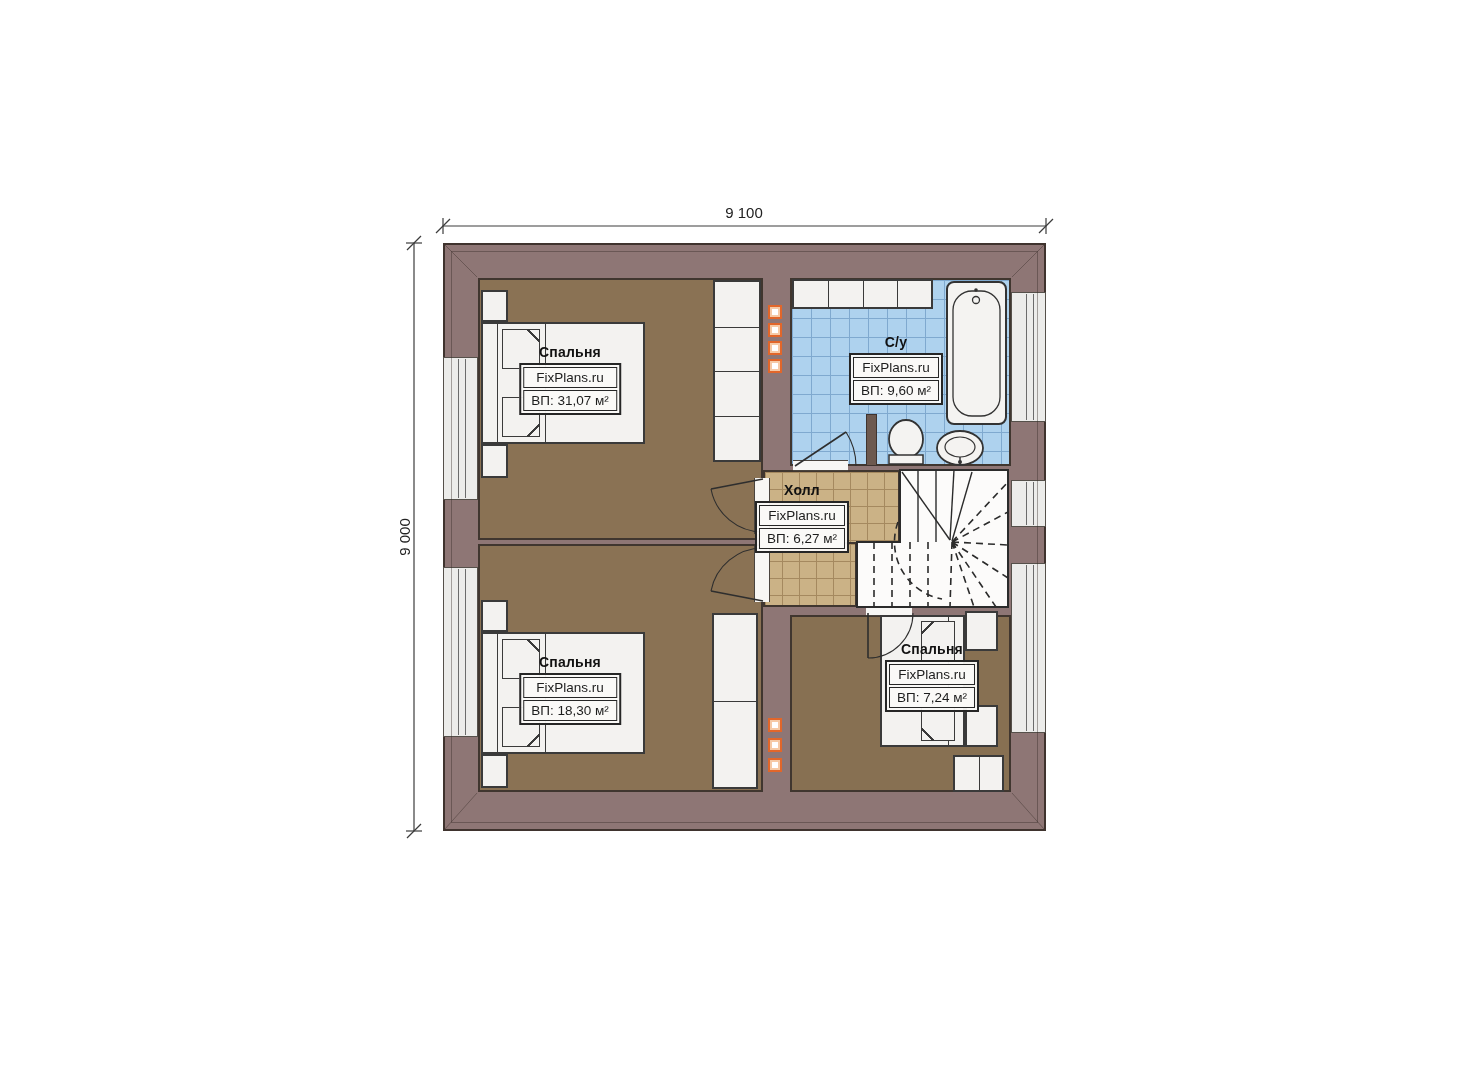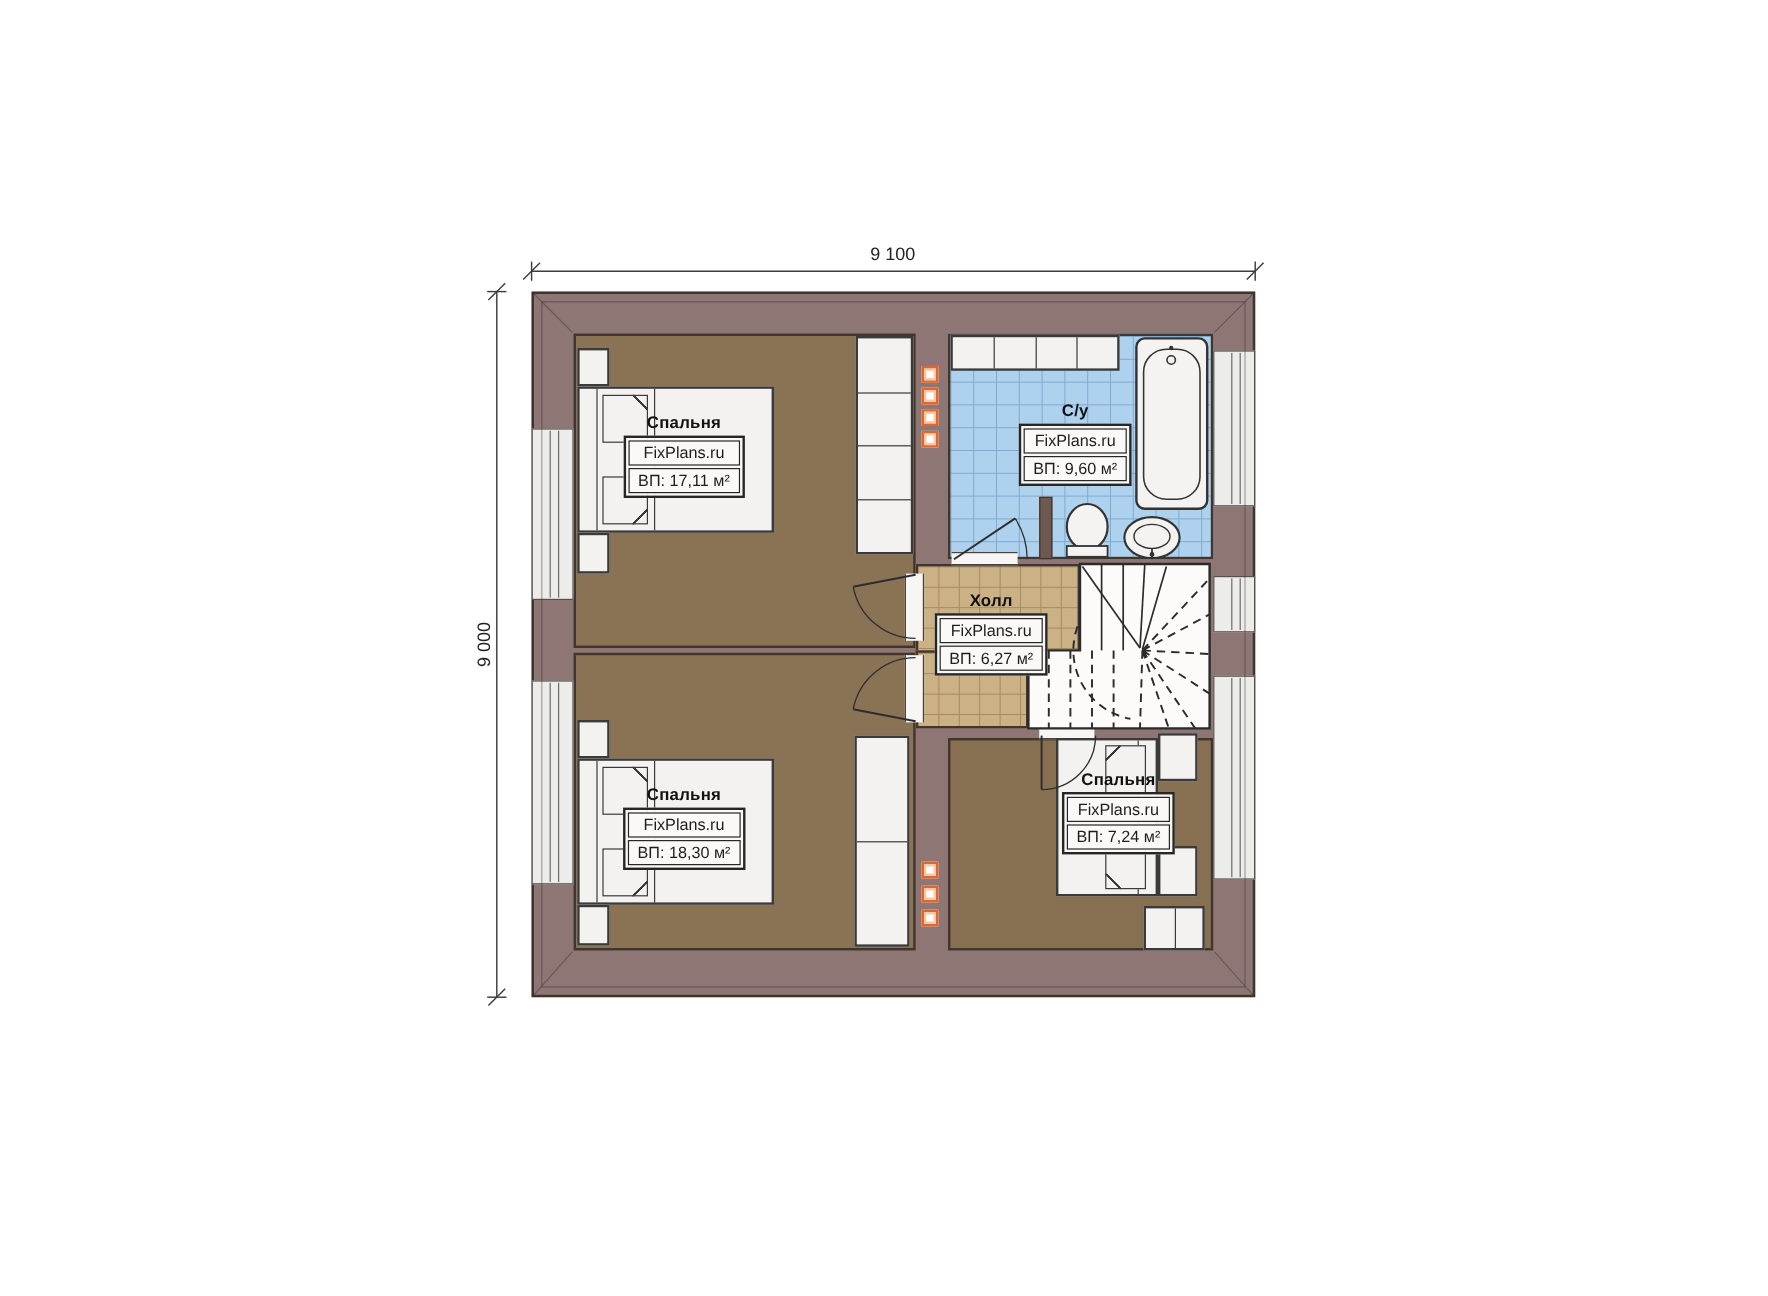--- a/index.html
+++ b/index.html
@@ -229,33 +229,33 @@
       <ellipse cx="960" cy="447" rx="15" ry="10" fill="none" stroke-width="1.2"></ellipse>
       <line x1="960" y1="457" x2="960" y2="466" stroke-width="1.5"></line>
       <circle cx="960" cy="462" r="2" fill="#333" stroke="none"></circle>
     </g>
   </svg>
 
   <div class="abs room-label" style="left:570px;top:344px;">
     <div class="room-name">Спальня</div>
     <div class="label-box">
       <div class="label-row">FixPlans.ru</div>
-      <div class="label-row">ВП: 17,11 м²</div>
+      <div class="label-row">ВП: 31,07 м²</div>
     </div>
   </div>
 
   <div class="abs room-label" style="left:896px;top:334px;">
     <div class="room-name">С/у</div>
     <div class="label-box">
       <div class="label-row">FixPlans.ru</div>
       <div class="label-row">ВП: 9,60 м²</div>
     </div>
   </div>
 
-  <div class="abs room-label" style="left:826px;top:482px;margin-top:10px;">
+  <div class="abs room-label" style="left:802px;top:482px;">
     <div class="room-name">Холл</div>
     <div class="label-box">
       <div class="label-row">FixPlans.ru</div>
       <div class="label-row">ВП: 6,27 м²</div>
     </div>
   </div>
 
   <div class="abs room-label" style="left:570px;top:654px;">
     <div class="room-name">Спальня</div>
     <div class="label-box">

